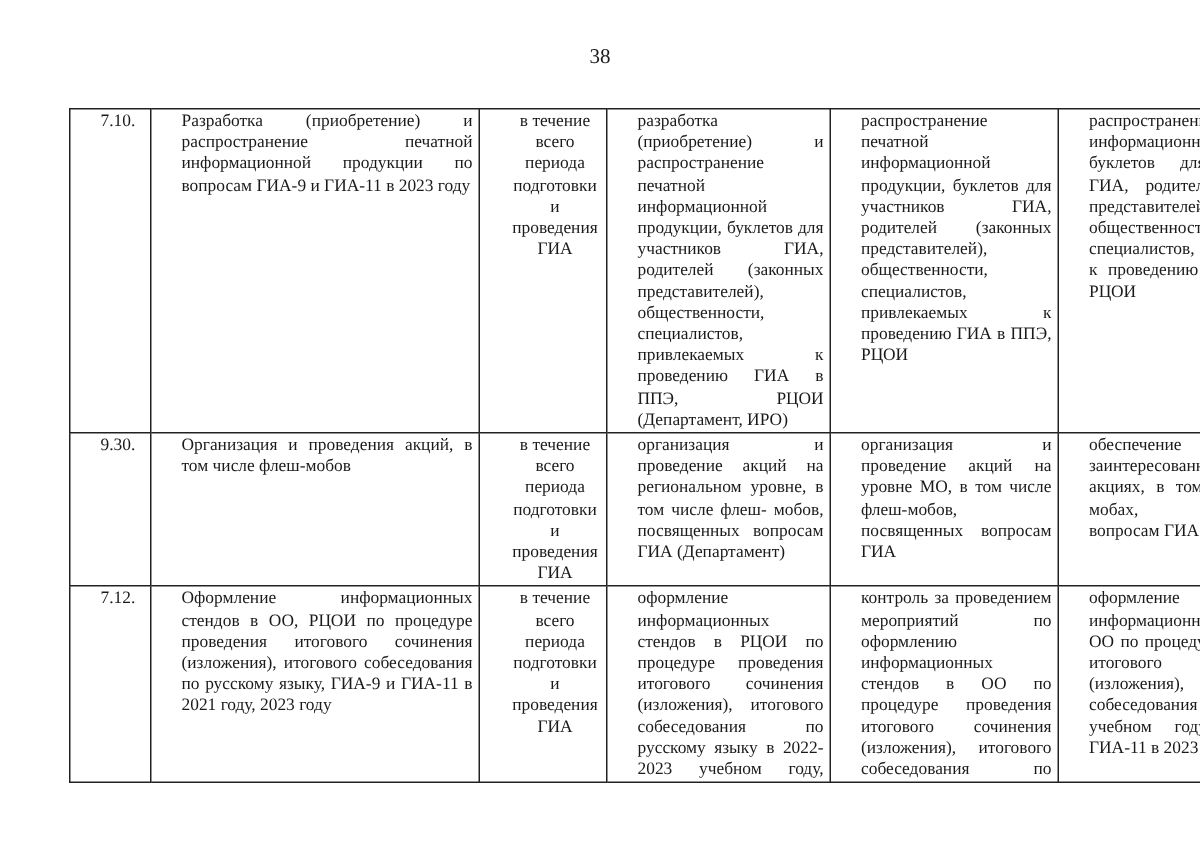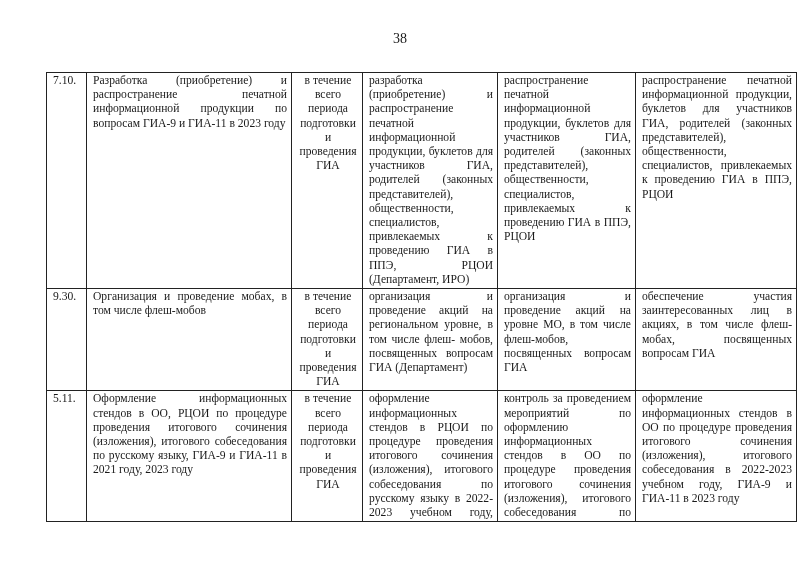--- a/index.html
+++ b/index.html
@@ -2,21 +2,21 @@
 <html><head>
 <meta charset="utf-8">
 <style>
   html, body { margin: 0; padding: 0; background: #ffffff; }
   body { width: 800px; height: 566px; position: relative; overflow: hidden;
          font-family: "Liberation Serif", "DejaVu Serif", serif; color: #1a1a1a; }
   .page-number { position: absolute; left: 0; width: 800px; top: 31px; text-align: center;
                  font-size: 14px; }
   table.doc { position: absolute; left: 46px; top: 72px; border-collapse: collapse;
               table-layout: fixed; width: 733px; font-size: 11.6px; line-height: 14.2px; }
-  table.doc td { border: 1.2px solid #222; vertical-align: top; padding: 1px 4px 1px 6px; font-family: Liberation Serif, serif; }
+  table.doc td { border: 1.2px solid #222; vertical-align: top; padding: 1px 4px 1px 20px; font-family: Liberation Serif, serif; }
   td.num { width: 29px; padding-left: 3px; }
   td.name { width: 194px; text-align: justify; }
   td.period { width: 60px; text-align: center; padding-left: 2px; padding-right: 2px; margin-top: 20px; }
   td.resp { text-align: justify; }
   td.c4 { width: 124px; }
   td.c5 { width: 127px; }
   td.c6 { width: 150px; }
   tr.r1 td { height: 192px; }
   tr.r2 td { height: 97px; }
   tr.r3 td { height: 128px; }
@@ -33,28 +33,28 @@
       <tr class="r1">
     <td class="num">7.10.</td>
     <td class="name">Разработка (приобретение) и распространение печатной информационной продукции по вопросам ГИА-9 и ГИА-11 в 2023 году</td>
     <td class="period">в течение всего периода подготовки и проведения ГИА</td>
     <td class="resp c4">разработка (приобретение) и распространение печатной информационной продукции, буклетов для участников ГИА, родителей (законных представителей), общественности, специалистов, привлекаемых к проведению ГИА в ППЭ, РЦОИ (Департамент, ИРО)</td>
     <td class="resp c5">распространение печатной информационной продукции, буклетов для участников ГИА, родителей (законных представителей), общественности, специалистов, привлекаемых к проведению ГИА в ППЭ, РЦОИ</td>
     <td class="resp c6">распространение печатной информационной продукции, буклетов для участников ГИА, родителей (законных представителей), общественности, специалистов, привлекаемых к проведению ГИА в ППЭ, РЦОИ</td>
   </tr>
   <tr class="r2">
     <td class="num">9.30.</td>
-    <td class="name">Организация и проведение мобах, в том числе флеш-мобов</td>
+    <td class="name">Организация и проведения акций, в том числе флеш-мобов</td>
     <td class="period">в течение всего периода подготовки и проведения ГИА</td>
     <td class="resp c4">организация и проведение акций на региональном уровне, в том числе флеш- мобов, посвященных вопросам ГИА (Департамент)</td>
     <td class="resp c5">организация и проведение акций на уровне МО, в том числе флеш-мобов, посвященных вопросам ГИА</td>
     <td class="resp c6">обеспечение участия заинтересованных лиц в акциях, в том числе флеш- мобах, посвященных вопросам ГИА</td>
   </tr>
   <tr class="r3">
-    <td class="num">5.11.</td>
+    <td class="num">7.12.</td>
     <td class="name">Оформление информационных стендов в ОО, РЦОИ по процедуре проведения итогового сочинения (изложения), итогового собеседования по русскому языку, ГИА-9 и ГИА-11 в 2021 году, 2023 году</td>
     <td class="period">в течение всего периода подготовки и проведения ГИА</td>
     <td class="resp c4">
           <div class="cell-inner">оформление информационных стендов в РЦОИ по процедуре проведения итогового сочинения (изложения), итогового собеседования по русскому языку в 2022-2023 учебном году, ГИА-9 и ГИА-11 в 2023 году</div>
         </td>
     <td class="resp c5">
           <div class="cell-inner">контроль за проведением мероприятий по оформлению информационных стендов в ОО по процедуре проведения итогового сочинения (изложения), итогового собеседования по русскому языку в 2022-</div>
         </td>
     <td class="resp c6">
           <div class="cell-inner">оформление информационных стендов в ОО по процедуре проведения итогового сочинения (изложения), итогового собеседования в 2022-2023 учебном году, ГИА-9 и ГИА-11 в 2023 году</div>

